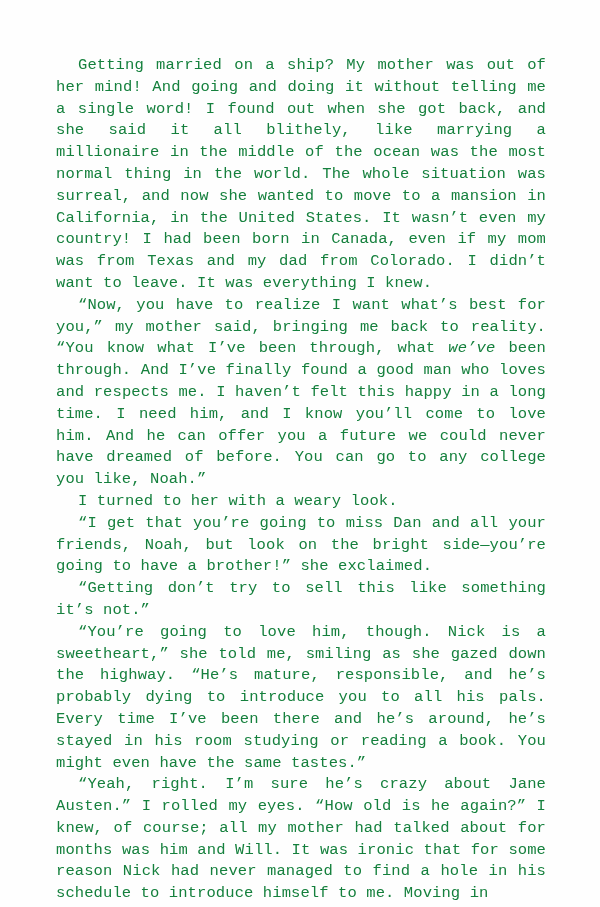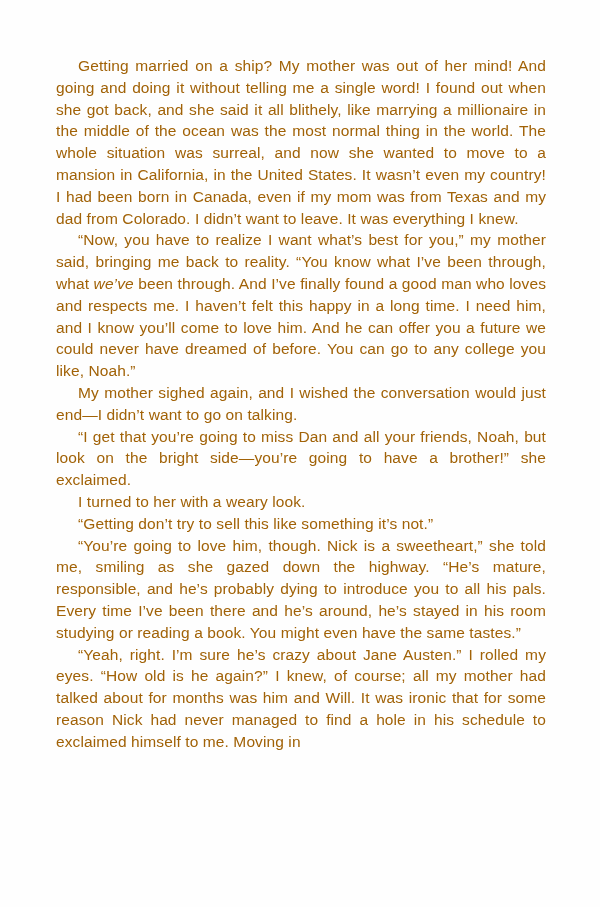--- a/index.html
+++ b/index.html
@@ -17,39 +17,38 @@
     }
     .text-column {
       position: absolute;
       top: 55px;
       left: 56px;
       width: 490px;
     }
     .text-column p {
       margin: 0;
       padding: 0;
-      font-family: Liberation Sans, sans-serif;
+      font-family: Liberation Mono, monospace;
       font-size: 15.5px;
       line-height: 21.8px;
       text-align: justify;
       text-indent: 22px;
-      color: #a16207;
+      color: #15803d;
       letter-spacing: 0.1px;
     }
     .text-column p em {
       font-style: italic;
     }
   </style>
 </head>
 <body>
 
 <main class="book-page">
   <div class="text-column">
       <p><span>Getting married on a ship? My mother was out of her mind! And going and doing it without telling me a single word! I found out when she got back, and she said it all blithely, like marrying a millionaire in the middle of the ocean was the most normal thing in the world. The whole situation was surreal, and now she wanted to move to a mansion in California, in the United States. It wasn’t even my country! I had been born in Canada, even if my mom was from Texas and my dad from Colorado. I didn’t want to leave. It was everything I knew.</span></p>
       <p><span>“Now, you have to realize I want what’s best for you,” my mother said, bringing me back to reality. “You know what I’ve been through, what </span><em>we’ve</em><span> been through. And I’ve finally found a good man who loves and respects me. I haven’t felt this happy in a long time. I need him, and I know you’ll come to love him. And he can offer you a future we could never have dreamed of before. You can go to any college you like, Noah.”</span></p>
-      <p><span>My mother sighed again, and I wished the conversation would just end—I didn’t want to go on talking.</span></p>
+      <p><span>I turned to her with a weary look.</span></p>
       <p><span>“I get that you’re going to miss Dan and all your friends, Noah, but look on the bright side—you’re going to have a brother!” she exclaimed.</span></p>
-      <p><span>I turned to her with a weary look.</span></p>
       <p><span>“Getting don’t try to sell this like something it’s not.”</span></p>
       <p><span>“You’re going to love him, though. Nick is a sweetheart,” she told me, smiling as she gazed down the highway. “He’s mature, responsible, and he’s probably dying to introduce you to all his pals. Every time I’ve been there and he’s around, he’s stayed in his room studying or reading a book. You might even have the same tastes.”</span></p>
-      <p><span>“Yeah, right. I’m sure he’s crazy about Jane Austen.” I rolled my eyes. “How old is he again?” I knew, of course; all my mother had talked about for months was him and Will. It was ironic that for some reason Nick had never managed to find a hole in his schedule to exclaimed himself to me. Moving in</span></p>
+      <p><span>“Yeah, right. I’m sure he’s crazy about Jane Austen.” I rolled my eyes. “How old is he again?” I knew, of course; all my mother had talked about for months was him and Will. It was ironic that for some reason Nick had never managed to find a hole in his schedule to introduce himself to me. Moving in</span></p>
     </div>
 </main>
 
 </body></html>

